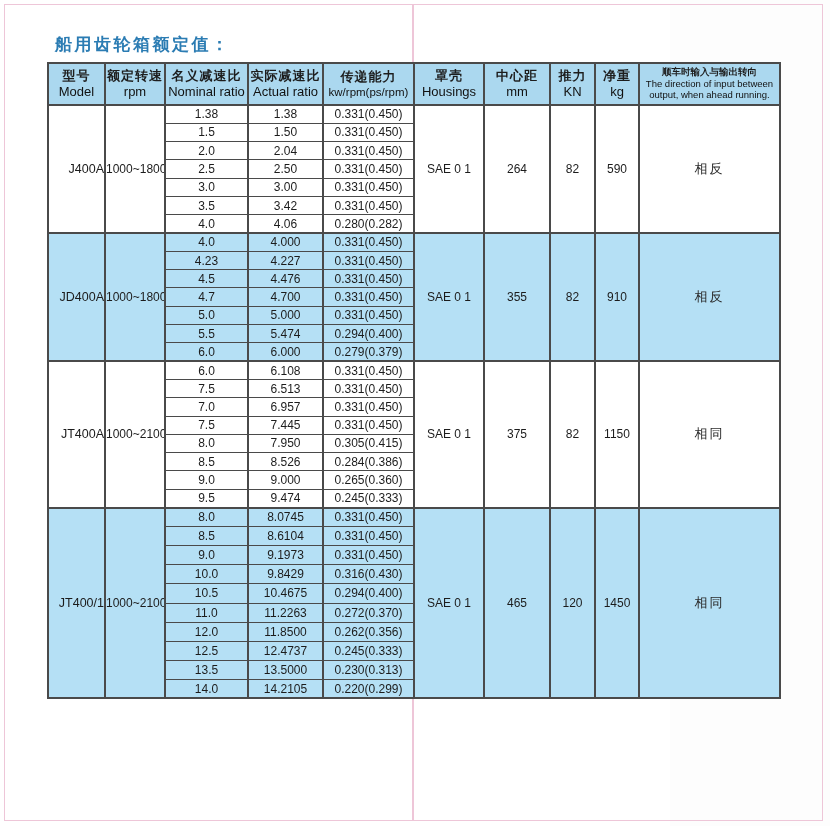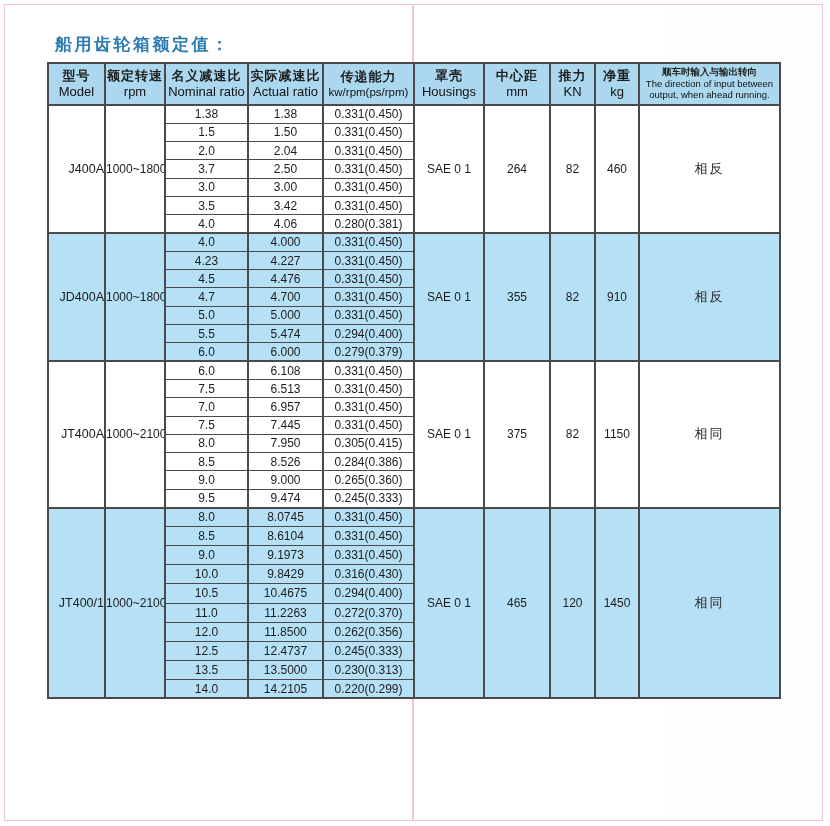--- a/index.html
+++ b/index.html
@@ -108,52 +108,52 @@
     <tbody>
         <tr class="group-start" style="height: 18.3px;">
           <td rowspan="7" class="model-cell">J400A</td>
           <td rowspan="7">1000~1800</td>
           <td>1.38</td>
           <td>1.38</td>
           <td>0.331(0.450)</td>
           <td rowspan="7">SAE 0 1</td>
           <td rowspan="7">264</td>
           <td rowspan="7">82</td>
-          <td rowspan="7">460</td>
+          <td rowspan="7">590</td>
           <td rowspan="7" class="direction-cell">相反</td>
         </tr>
         <tr style="height: 18.3px;">
           <td>1.5</td>
           <td>1.50</td>
           <td>0.331(0.450)</td>
         </tr>
         <tr style="height: 18.3px;">
           <td>2.0</td>
           <td>2.04</td>
           <td>0.331(0.450)</td>
         </tr>
         <tr style="height: 18.3px;">
-          <td>3.7</td>
+          <td>2.5</td>
           <td>2.50</td>
           <td>0.331(0.450)</td>
         </tr>
         <tr style="height: 18.3px;">
           <td>3.0</td>
           <td>3.00</td>
           <td>0.331(0.450)</td>
         </tr>
         <tr style="height: 18.3px;">
           <td>3.5</td>
           <td>3.42</td>
           <td>0.331(0.450)</td>
         </tr>
         <tr style="height: 18.3px;">
           <td>4.0</td>
           <td>4.06</td>
-          <td>0.280(0.381)</td>
+          <td>0.280(0.282)</td>
         </tr>
         <tr class="group-start hl" style="height: 18.3px;">
           <td rowspan="7" class="model-cell">JD400A</td>
           <td rowspan="7">1000~1800</td>
           <td>4.0</td>
           <td>4.000</td>
           <td>0.331(0.450)</td>
           <td rowspan="7">SAE 0 1</td>
           <td rowspan="7">355</td>
           <td rowspan="7">82</td>

